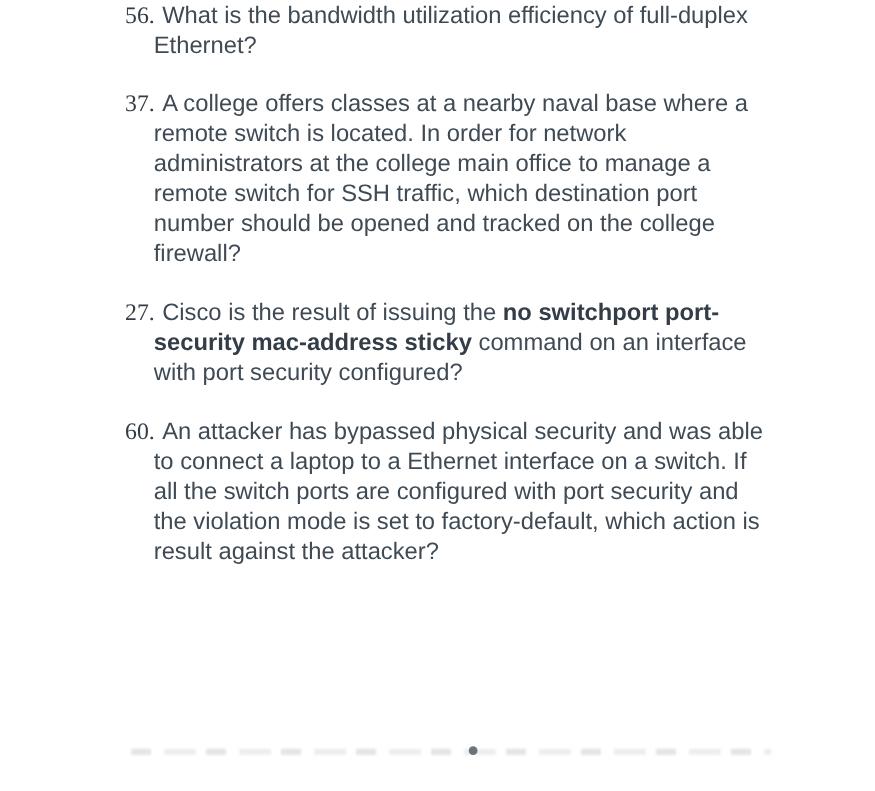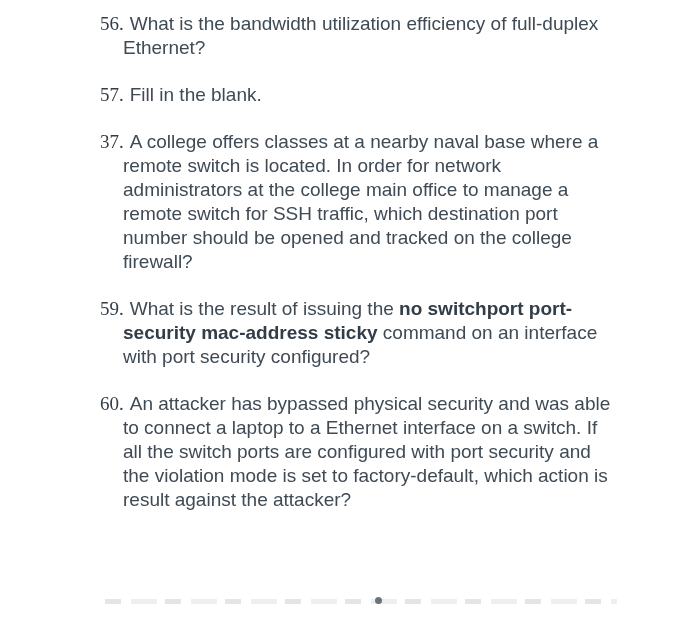--- a/index.html
+++ b/index.html
@@ -11,21 +11,21 @@
     position: relative;
     width: 700px;
     height: 633px;
     background: #ffffff;
     overflow: hidden;
     font-family: "Liberation Sans", sans-serif;
     font-size: 19px;
     line-height: 24px;
     color: #3f4a54;
     box-sizing: border-box;
-    padding: 12px 0 0 100px;
+    padding: 1px 0 0 100px;
   }
   .question {
     width: 520px;
     box-sizing: border-box;
     padding-left: 23px;
     text-indent: -23px;
     margin: 0 0 23px 0;
   }
   .question:last-of-type { margin-bottom: 0; }
   .num {
@@ -87,31 +87,28 @@
 </head>
 <body>
 
 <div class="page">
 
   <div class="question">
     <span class="num">56.</span><span>What is the bandwidth utilization efficiency of full-duplex Ethernet?</span>
   </div>
 
   <div class="question">
-    <div>
-      <span class="num">57.</span><span>Fill in the blank.</span>
-    </div>
   </div>
 
   <div class="question">
     <span class="num">37.</span><span>A college offers classes at a nearby naval base where a remote switch is located. In order for network administrators at the college main office to manage a remote switch for SSH traffic, which destination port number should be opened and tracked on the college firewall?</span>
   </div>
 
   <div class="question">
-    <span class="num">59.</span><span>What is the result of issuing the </span><span class="bold-cmd">no switchport port-security mac-address sticky</span><span> command on an interface with port security configured?</span>
+    <span class="num">27.</span><span>Cisco is the result of issuing the </span><span class="bold-cmd">no switchport port-security mac-address sticky</span><span> command on an interface with port security configured?</span>
   </div>
 
   <div class="question">
     <span class="num">60.</span><span>An attacker has bypassed physical security and was able to connect a laptop to a Ethernet interface on a switch. If all the switch ports are configured with port security and the violation mode is set to factory-default, which action is result against the attacker?</span>
   </div>
 
   <div class="cutoff-artifact"></div>
   <div class="cutoff-dot"></div>
 
 </div>

